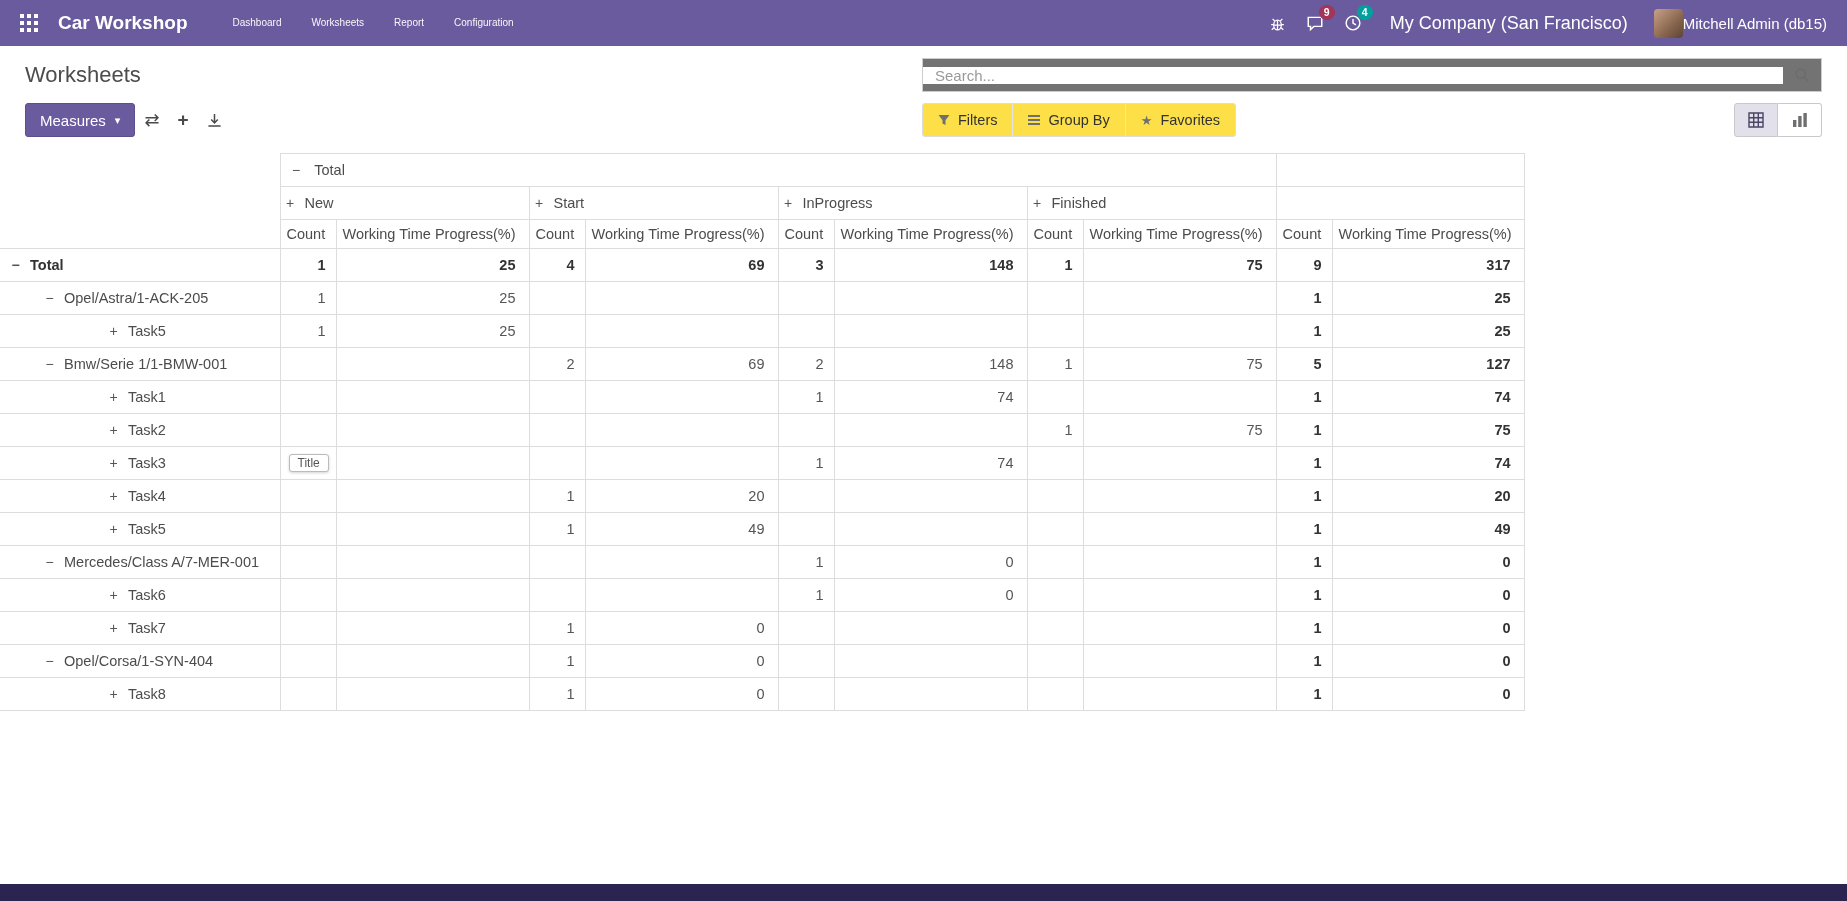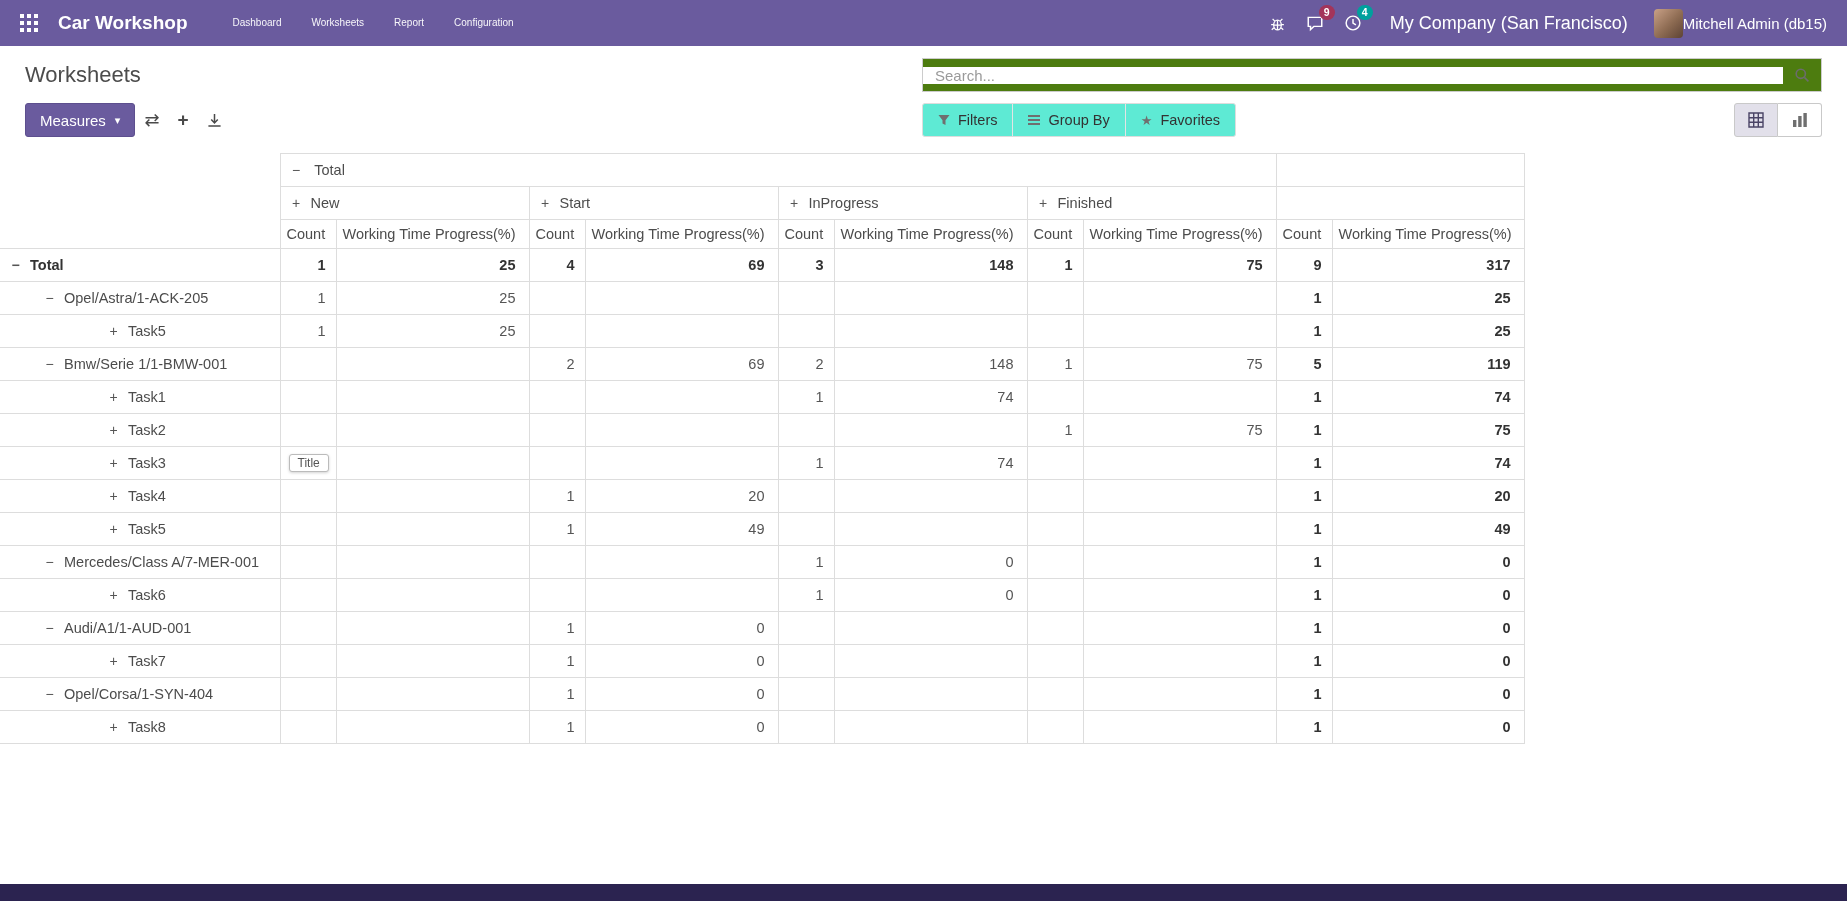--- a/index.html
+++ b/index.html
@@ -46,21 +46,21 @@
     background: linear-gradient(135deg, #c9a187 0%, #8d6b52 55%, #5d4334 100%);
   }
   .user-name { font-size: 15px; white-space: nowrap; }
 
   
   .control-panel { padding: 12px 25px 0 25px; }
   .cp-row1 { display: flex; align-items: center; }
   .page-title { font-size: 22px; font-weight: 400; color: #4c4c4c; }
   .search-box {
     margin-left: auto; width: 900px; height: 34px;
-    border: 1px solid #ccc; background: #4d7c0f;
+    border: 1px solid #ccc; background: #737373;
     display: flex; align-items: center;
   }
   .search-input { flex: 1; border: none; outline: none; font-size: 15px; padding: 0 12px; color:#333; font-family: inherit; }
   .search-input::placeholder { color: #9a9a9a; }
   .search-btn { border: none; background: none; padding: 0 11px; cursor: pointer; display:flex; align-items:center; }
 
   .cp-row2 { display: flex; align-items: center; margin-top: 11px; }
   .measures-area { display: flex; align-items: center; gap: 0; }
   .measures-btn {
     background: #6a5b9e; border: 1px solid #5d4f8e; color: #fff;
@@ -69,21 +69,21 @@
   }
   .measures-caret { font-size: 11px; }
   .tool-btn {
     background: none; border: none; color: #4a4a4a; cursor: pointer;
     padding: 4px 9px; font-size: 18px; display:flex; align-items:center; font-family: inherit;
   }
   .glyph-plus { font-weight: 700; font-size: 19px; }
 
   .right-controls { margin-left: auto; width: 900px; display: flex; align-items: center; }
   .filter-group {
-    display: flex; height: 34px; border: 1px solid #ddd; border-radius: 3px; background: #5eead4; overflow: hidden;
+    display: flex; height: 34px; border: 1px solid #ddd; border-radius: 3px; background: #fde047; overflow: hidden;
   }
   .filter-btn {
     display: flex; align-items: center; gap: 8px; padding: 0 15px;
     font-size: 14.5px; color: #333; cursor: pointer; border-right: 1px solid #e4e4e4;
     background: none; border-top:none; border-bottom:none; border-left:none; font-family: inherit;
   }
   .filter-btn:last-child { border-right: none; }
   .star-glyph { color: #6f6f6f; font-size: 13px; }
 
   .view-switcher { margin-left: auto; display: flex; }
@@ -103,21 +103,21 @@
   .col-m { width: 193px; }
   .col-mlast { width: 192px; }
 
   .pivot th, .pivot td { border: 1px solid #ddd; }
   .pivot th { font-weight: 400; color: #4c4c4c; text-align: left; }
 
   th.blank-a { border: none; border-right: 1px solid #ddd; }
   th.blank-b { border: none; border-right: 1px solid #ddd; border-bottom: 1px solid #ddd; }
 
   th.total-head { padding: 8px 8px; cursor: pointer; }
-  th.col-group { padding: 8px 8px; cursor: pointer; }
+  th.col-group { padding: 8px 2px; cursor: pointer; }
   th.col-group.empty { cursor: default; }
   th.m-head { padding: 6px 4px 6px 6px; cursor: pointer; white-space: nowrap; overflow: hidden; }
 
   .tree-caret { display: inline-block; width: 15px; margin-right: 7px; color: #555; font-size: 14px; text-align: center; }
 
   td.row-hdr { padding: 8px 6px; color: #4c4c4c; cursor: pointer; border-left: none; white-space: nowrap; overflow: hidden; }
   td.row-hdr.lvl0 { padding-left: 8px; }
   td.row-hdr.lvl1 { padding-left: 42px; }
   td.row-hdr.lvl2 { padding-left: 106px; }
 
@@ -374,21 +374,21 @@
           <td class="row-hdr lvl1"><span class="tree-caret">−</span><span class="row-label">Bmw/Serie 1/1-BMW-001</span></td>
           <td class="c-count"></td>
           <td class="c-meas"></td>
           <td class="c-count">2</td>
           <td class="c-meas">69</td>
           <td class="c-count">2</td>
           <td class="c-meas">148</td>
           <td class="c-count">1</td>
           <td class="c-meas">75</td>
           <td class="c-count t-col">5</td>
-          <td class="c-meas t-col">119</td>
+          <td class="c-meas t-col">127</td>
         </tr>
         <tr>
           <td class="row-hdr lvl2"><span class="tree-caret">+</span><span class="row-label">Task1</span></td>
           <td class="c-count"></td>
           <td class="c-meas"></td>
           <td class="c-count"></td>
           <td class="c-meas"></td>
           <td class="c-count">1</td>
           <td class="c-meas">74</td>
           <td class="c-count"></td>
@@ -470,33 +470,20 @@
           <td class="c-count"></td>
           <td class="c-meas"></td>
           <td class="c-count">1</td>
           <td class="c-meas">0</td>
           <td class="c-count"></td>
           <td class="c-meas"></td>
           <td class="c-count t-col">1</td>
           <td class="c-meas t-col">0</td>
         </tr>
         <tr>
-          <td class="row-hdr lvl1"><span class="tree-caret">−</span><span class="row-label">Audi/A1/1-AUD-001</span></td>
-          <td class="c-count"></td>
-          <td class="c-meas"></td>
-          <td class="c-count">1</td>
-          <td class="c-meas">0</td>
-          <td class="c-count"></td>
-          <td class="c-meas"></td>
-          <td class="c-count"></td>
-          <td class="c-meas"></td>
-          <td class="c-count t-col">1</td>
-          <td class="c-meas t-col">0</td>
-        </tr>
-        <tr>
           <td class="row-hdr lvl2"><span class="tree-caret">+</span><span class="row-label">Task7</span></td>
           <td class="c-count"></td>
           <td class="c-meas"></td>
           <td class="c-count">1</td>
           <td class="c-meas">0</td>
           <td class="c-count"></td>
           <td class="c-meas"></td>
           <td class="c-count"></td>
           <td class="c-meas"></td>
           <td class="c-count t-col">1</td>

